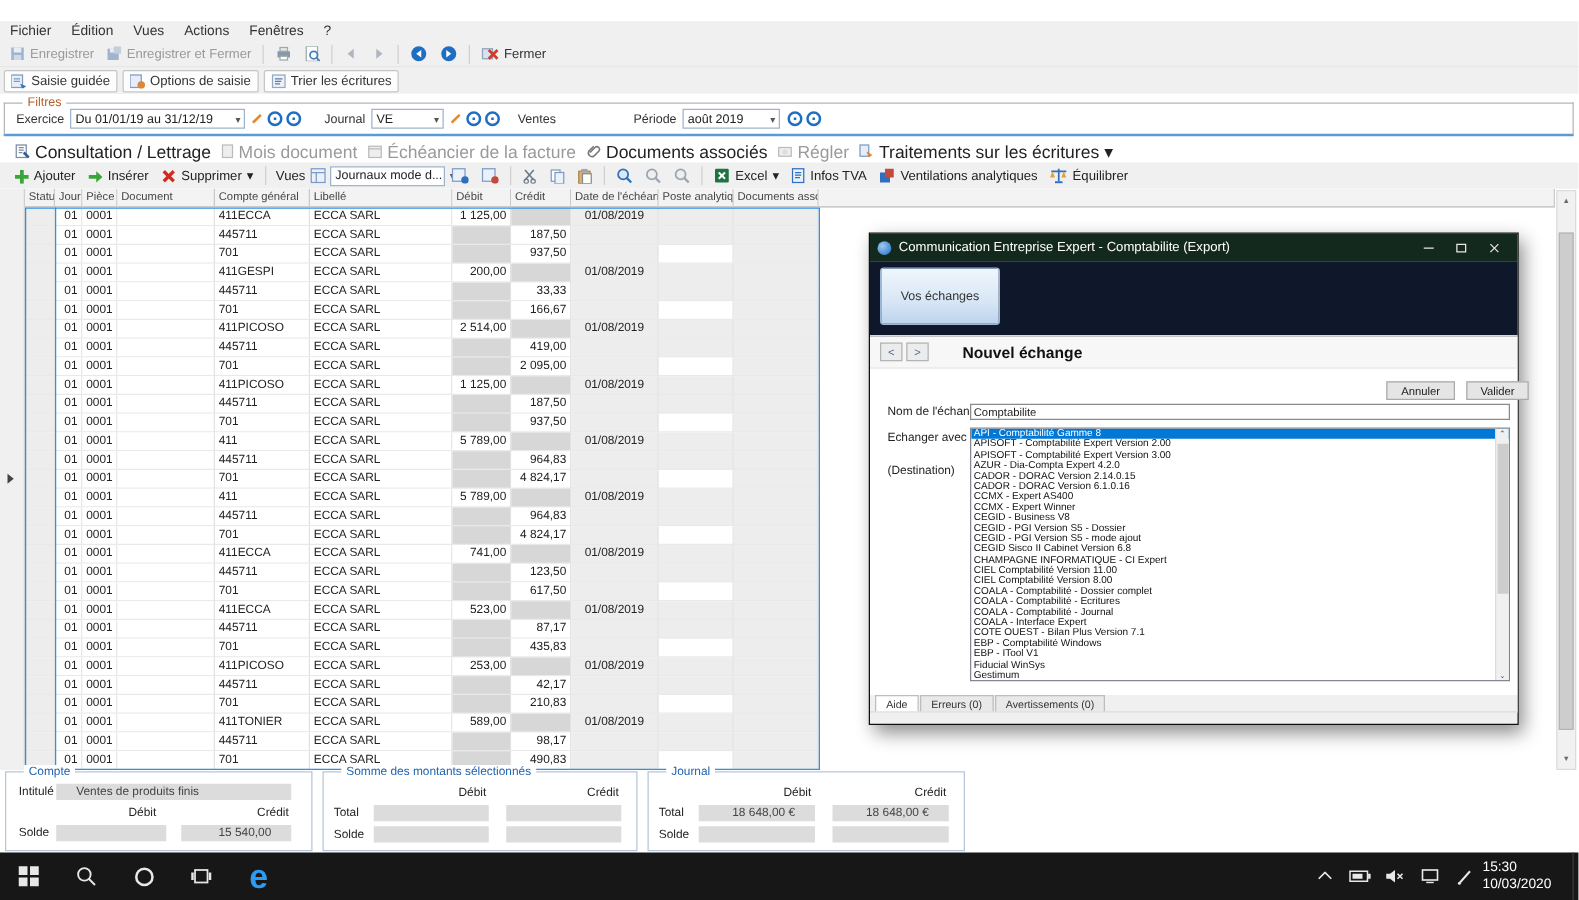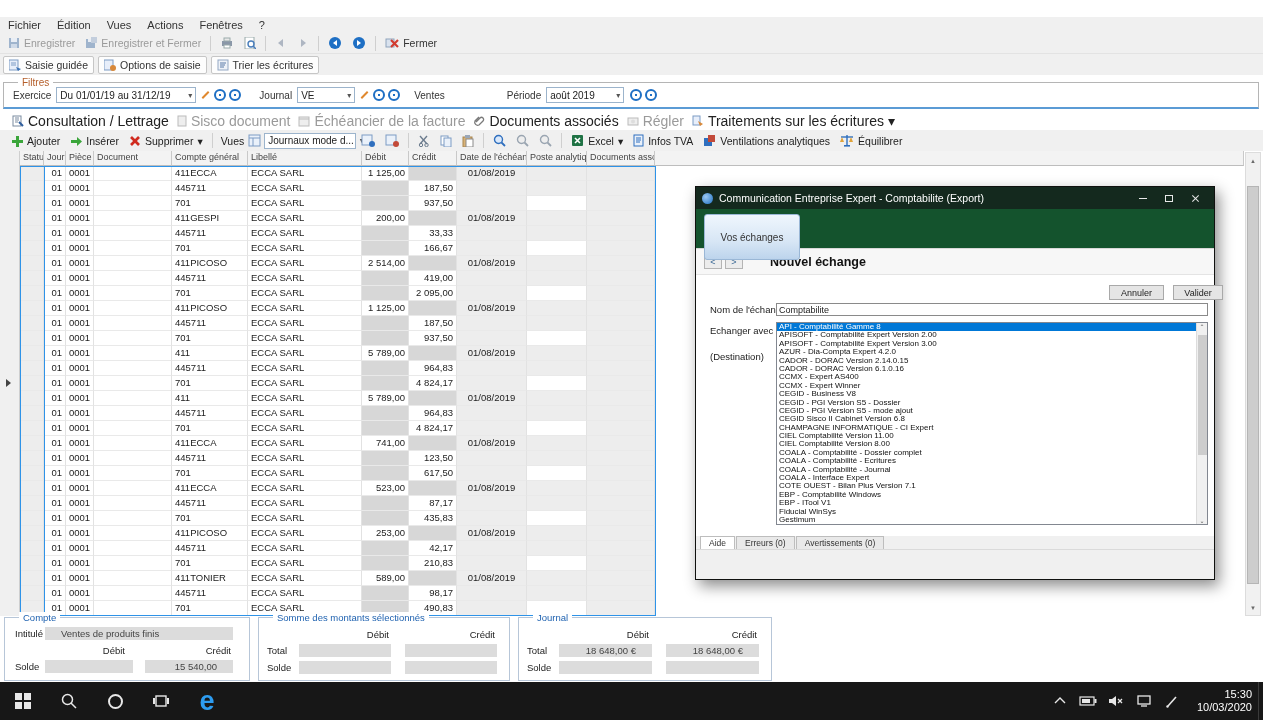--- a/index.html
+++ b/index.html
@@ -91,21 +91,21 @@
   .plabel{color:#222}
   .prow{position:absolute;display:flex;align-items:center}
 
   
   .dialog{position:absolute;left:695px;top:186px;width:520px;height:394px;background:#f0f0f0;
     border:1px solid #10110f;box-shadow:4px 6px 14px rgba(0,0,0,.45);z-index:40}
   .dtitle{height:22px;background:#14291e;color:#fff;display:flex;align-items:center;font-size:10.5px;padding:0 6px}
   .globe{width:11px;height:11px;border-radius:50%;background:radial-gradient(circle at 35% 35%,#9cc9f2,#1d6fc2);margin-right:6px}
   .dtitle .grow{flex:1}
   .dwb{display:inline-flex;align-items:center;justify-content:center;width:26px;height:22px;color:#e8e8e8}
-  .dtabs{height:40px;background:#14532d;border-bottom:1px solid #d8d8d8;position:relative}
+  .dtabs{height:60px;background:#0f172a;border-bottom:1px solid #d8d8d8;position:relative}
   .vtab{position:absolute;left:8px;top:5px;width:96px;height:46px;border:1px solid #9ab7d6;border-radius:3px;
     background:linear-gradient(180deg,#eff6fd 0%,#d7e6f5 60%,#bdd4ec 100%);display:flex;align-items:center;
     justify-content:center;font-size:10px;color:#333}
   .dnav{height:26px;background:#f7f7f7;display:flex;align-items:center;padding:0 8px;border-bottom:1px solid #e4e4e4}
   .navbtn{width:18px;height:15px;border:1px solid #b4b4b4;background:#ececec;color:#3d6a96;font-size:9px;
     display:inline-flex;align-items:center;justify-content:center;margin-right:3px}
   .dheading{font-weight:bold;font-size:12.5px;margin-left:24px;color:#111}
   .dcontent{position:relative;height:261px;background:#fff}
   .dbtn{position:absolute;top:10px;width:55px;height:15px;background:#e5e5e5;border:1px solid #a9a9a9;
     font-size:9px;display:flex;align-items:center;justify-content:center;color:#222}
@@ -132,21 +132,21 @@
   
   .taskbar{position:absolute;left:0;top:682px;width:1263px;height:38px;background:#171717;z-index:90;
     display:flex;align-items:center;color:#eee}
   .tk{width:46px;height:38px;display:flex;align-items:center;justify-content:center}
   .startgrid{display:grid;grid-template-columns:7px 7px;grid-template-rows:7px 7px;gap:2px}
   .startgrid i{background:#e8e8e8}
   .cortana{width:15px;height:15px;border-radius:50%;border:2px solid #e8e8e8}
   .edge-e{color:#2d9cf0;font-size:27px;font-weight:bold;line-height:27px}
   .tk-right{margin-left:auto;display:flex;align-items:center;height:38px}
   .tk-sm{width:28px;height:38px;display:flex;align-items:center;justify-content:center}
-  .clock{width:66px;text-align:right;font-size:11px;line-height:13px;color:#fff;margin-right:6px}
+  .clock{width:66px;text-align:left;font-size:11px;line-height:13px;color:#fff;margin-right:6px}
   .sliver{width:5px;height:38px;border-left:1px solid #3a3a3a}
 
   .gap80{position:absolute;left:0;top:75px;width:1263px;height:7px;background:#fff}
 </style>
 </head>
 <body>
 
 <div id="screen">
 
 
@@ -292,21 +292,21 @@
           <rect x="1" y="1" width="8" height="10" fill="#fff" stroke="#7a8ba0"></rect>
           <path d="M3 3 h4 M3 5 h4 M3 7 h3" stroke="#7a8ba0"></path>
           <path d="M7 7 L11 11" stroke="#2f5e9e" stroke-width="2"></path>
         </svg>
       <span>Consultation / Lettrage</span>
     </span>
     <span class="tb dis">
       <svg class="ic" width="10" height="12">
           <rect x="1" y="1" width="8" height="10" fill="#eee" stroke="#bbb"></rect>
         </svg>
-      <span>Sisco document</span>
+      <span>Mois document</span>
     </span>
     <span class="tb dis">
       <svg class="ic" width="12" height="12">
           <rect x="1" y="2" width="10" height="9" fill="#eee" stroke="#bbb"></rect>
           <line x1="1" y1="4" x2="11" y2="4" stroke="#bbb"></line>
         </svg>
       <span>Échéancier de la facture</span>
     </span>
     <span class="tb">
       <svg class="ic" width="12" height="12">

